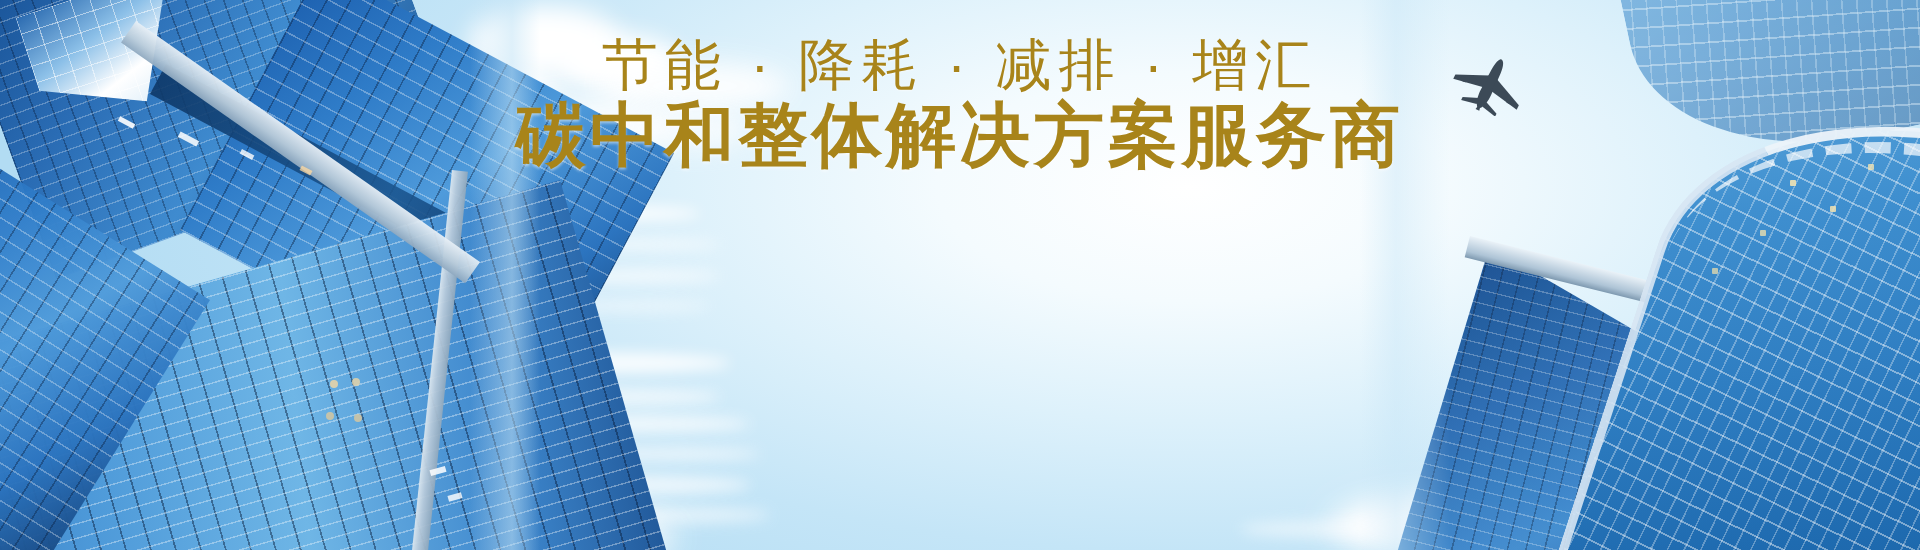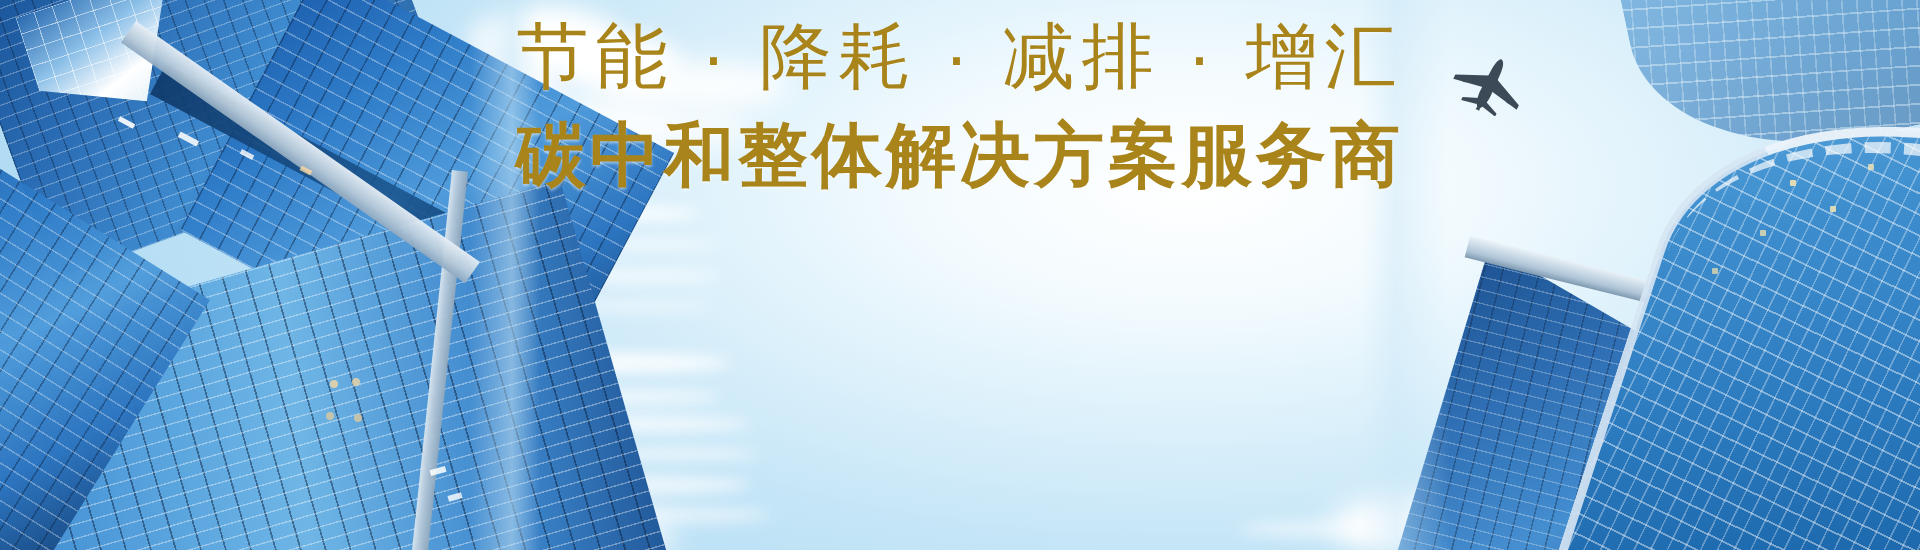--- a/index.html
+++ b/index.html
@@ -57,29 +57,29 @@
     display:flex; flex-direction:column; align-items:center;
     pointer-events:none;
   }
   #eyebrow {
     margin-top:128px;
     font-family:"Liberation Serif", serif;
     font-size:25px; letter-spacing:2.1px; line-height:1;
     color:#a9b4bd; opacity:.82; white-space:nowrap;
   }
   #subtitle {
-    margin-top:18px;
+    margin-top:35px;
     font-family:"Liberation Sans", sans-serif;
-    font-size:72px; line-height:1.06; letter-spacing:7px;
+    font-size:56px; line-height:1.06; letter-spacing:7px;
     color:#a8841a; white-space:nowrap;
     text-shadow:0 1px 2px rgba(255,255,255,.55);
     text-align:center;
   }
   #headline {
-    margin-top:24px;
+    margin-top:4px;
     font-family:"Liberation Sans", sans-serif;
     font-weight:bold;
     font-size:70px; line-height:1.06; letter-spacing:4px;
     color:#a8841a; white-space:nowrap;
     text-shadow:0 2px 3px rgba(255,255,255,.5);
   }
 
   
   #plane { position:absolute; left:1448px; top:52px; width:84px; height:64px; }
 </style>

